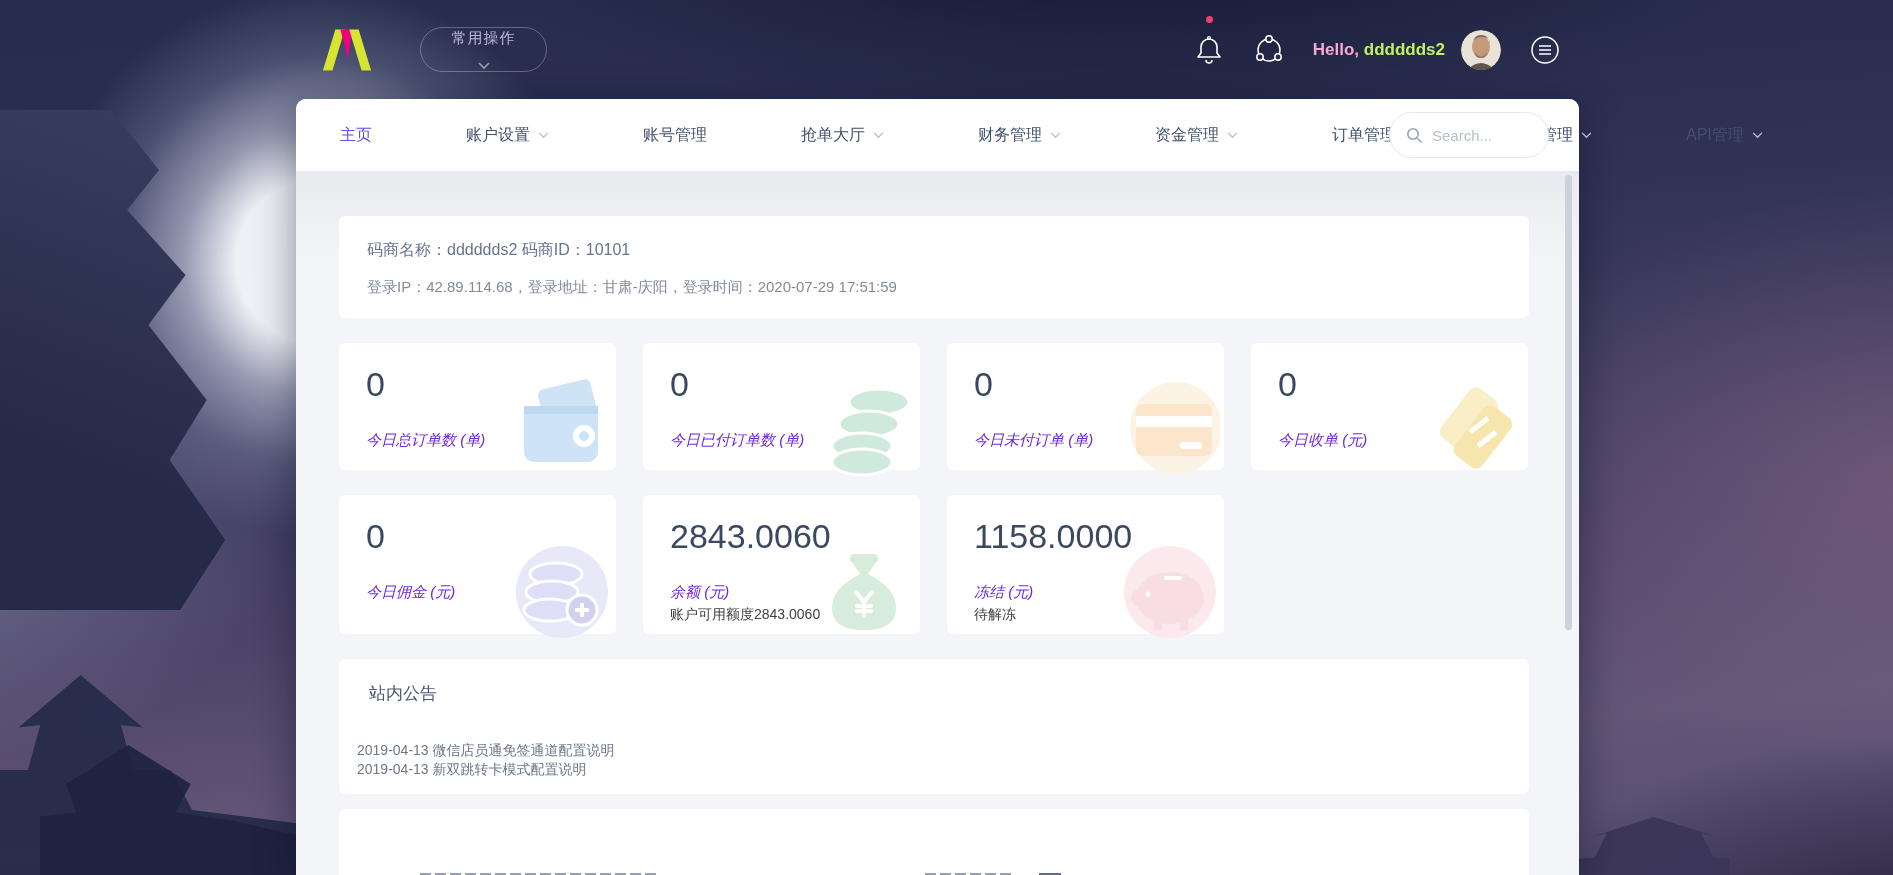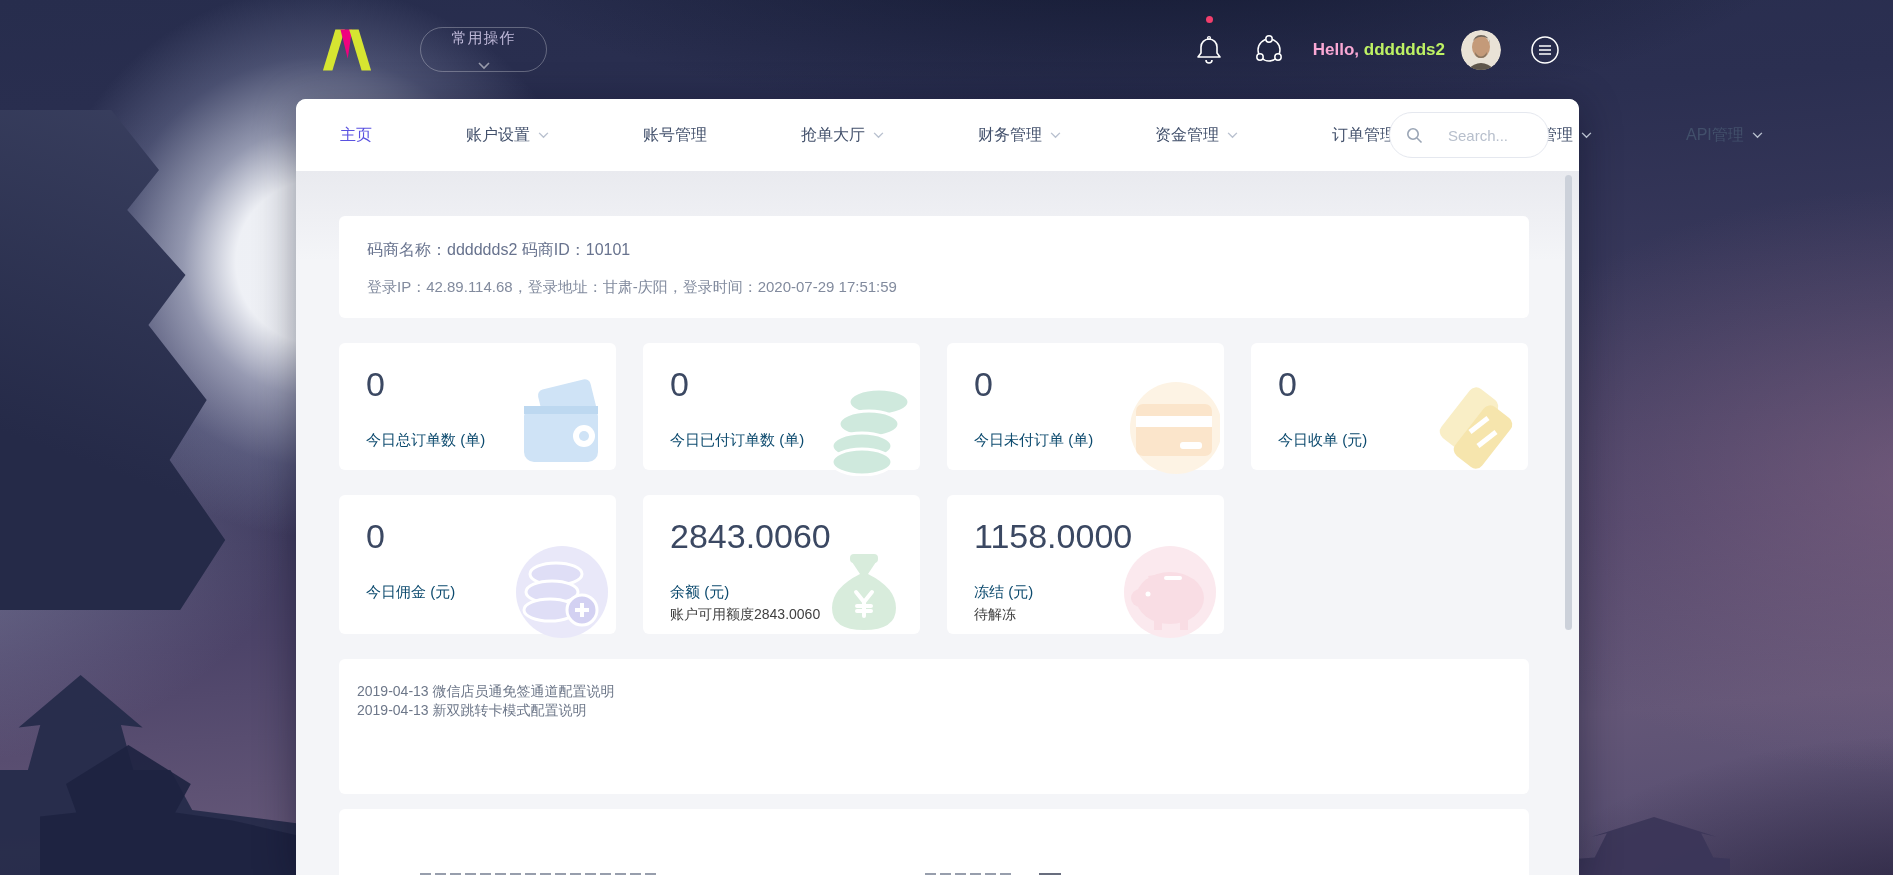--- a/index.html
+++ b/index.html
@@ -48,38 +48,38 @@
   
   .panel { position:absolute; left:296px; top:99px; width:1283px; height:776px; z-index:20;
     border-radius:10px 10px 0 0; background:#f3f4f7; box-shadow:0 8px 40px rgba(8,10,30,.45); }
   .nav { position:relative; height:72px; background:#ffffff; border-radius:10px 10px 0 0;
     display:flex; align-items:center; padding-left:44px;gap:48px; }
   .nav-item { display:flex; align-items:center; gap:8px; margin-right:46px; font-size:16px; color:#42506b; cursor:pointer; white-space:nowrap; }
   .nav-item.active { color:#5a52e0; }
   .tab-notch { position:absolute; left:20px; top:72px; width:58px; height:15px; background:#ffffff;
     border-radius:0 0 29px 29px / 0 0 15px 15px; }
   .search-pill { position:absolute; right:30px; top:13px; width:160px; height:46px; border:1px solid #e5e8ef; border-radius:23px;
-    background:#fff; display:flex; align-items:center; padding-left:16px; gap:9px;justify-content:space-between; }
+    background:#fff; display:flex; align-items:center; padding-left:16px; gap:9px; }
   .search-pill input { border:none; outline:none; width:100px; font-size:15px; color:#5b6478; background:transparent;
     font-family:"Liberation Sans","DejaVu Sans",sans-serif; }
   .search-pill input::placeholder { color:#b7bfcc; }
 
   .content { position:absolute; left:0; top:72px; width:100%; height:800px;
     background:linear-gradient(180deg,#e9eaef 0,#f4f5f8 90px); padding:45px 50px 0 43px; }
 
   .info-card { background:#fff; border-radius:6px; height:102px; padding:24px 0 0 28px; margin-bottom:25px; }
   .info-line1 { font-size:16px; color:#68738e; margin-bottom:17px; }
   .info-line2 { font-size:15px; color:#828b9e; }
 
   .grid { display:flex; gap:27px; margin-bottom:25px; }
   .stat-card { position:relative; background:#fff; border-radius:6px; width:277px; }
   .grid.row1 .stat-card { height:127px; }
   .grid.row2 .stat-card { height:139px; }
   .stat-value { position:absolute; left:27px; top:22px; font-size:34px; color:#3b4862; }
-  .stat-label { position:absolute; left:27px; top:88px; font-size:15px; color:#0c4a6e; white-space:nowrap; }
+  .stat-label { position:absolute; left:27px; top:88px; font-size:15px; color:#6d28d9; white-space:nowrap;font-style:italic; }
   .stat-sub   { position:absolute; left:27px; top:111px; font-size:14px; color:#404040; white-space:nowrap; }
   .stat-ico { position:absolute; right:4px; bottom:-6px; width:104px; height:100px; }
 
   .announce-card { background:#fff; border-radius:6px; height:135px; padding:23px 0 0 30px; margin-bottom:15px; }
   .announce-title { font-size:17px; color:#4b5770; margin-bottom:36px; }
   .announce-item { font-size:14px; color:#6d7789; line-height:19px; cursor:pointer; margin-left:-12px; }
 
   .daily-card { position:relative; background:#fff; border-radius:6px 6px 0 0; height:120px; padding:22px 0 0 30px; }
   .daily-title { font-size:17px; color:#4b5770; }
   .frag { position:absolute; top:64px; height:14px; opacity:.85;
@@ -300,20 +300,21 @@
             <circle cx="22" cy="58" r="9" fill="#f9dde4"></circle>
             <rect x="36" y="80" width="8" height="10" fill="#f9dde4"></rect>
             <rect x="62" y="80" width="8" height="10" fill="#f9dde4"></rect>
             <line x1="48" y1="38" x2="62" y2="38" stroke="#fff" stroke-width="4" stroke-linecap="round"></line>
             <circle cx="30" cy="54" r="2.5" fill="#fff"></circle>
           </svg>
         </div>
       </div>
 
       <div class="announce-card">
+        <div class="announce-title">站内公告</div>
         <div class="announce-item">
           <span>2019-04-13</span>
           <span>微信店员通免签通道配置说明</span>
         </div>
         <div class="announce-item">
           <span>2019-04-13</span>
           <span>新双跳转卡模式配置说明</span>
         </div>
       </div>
 

